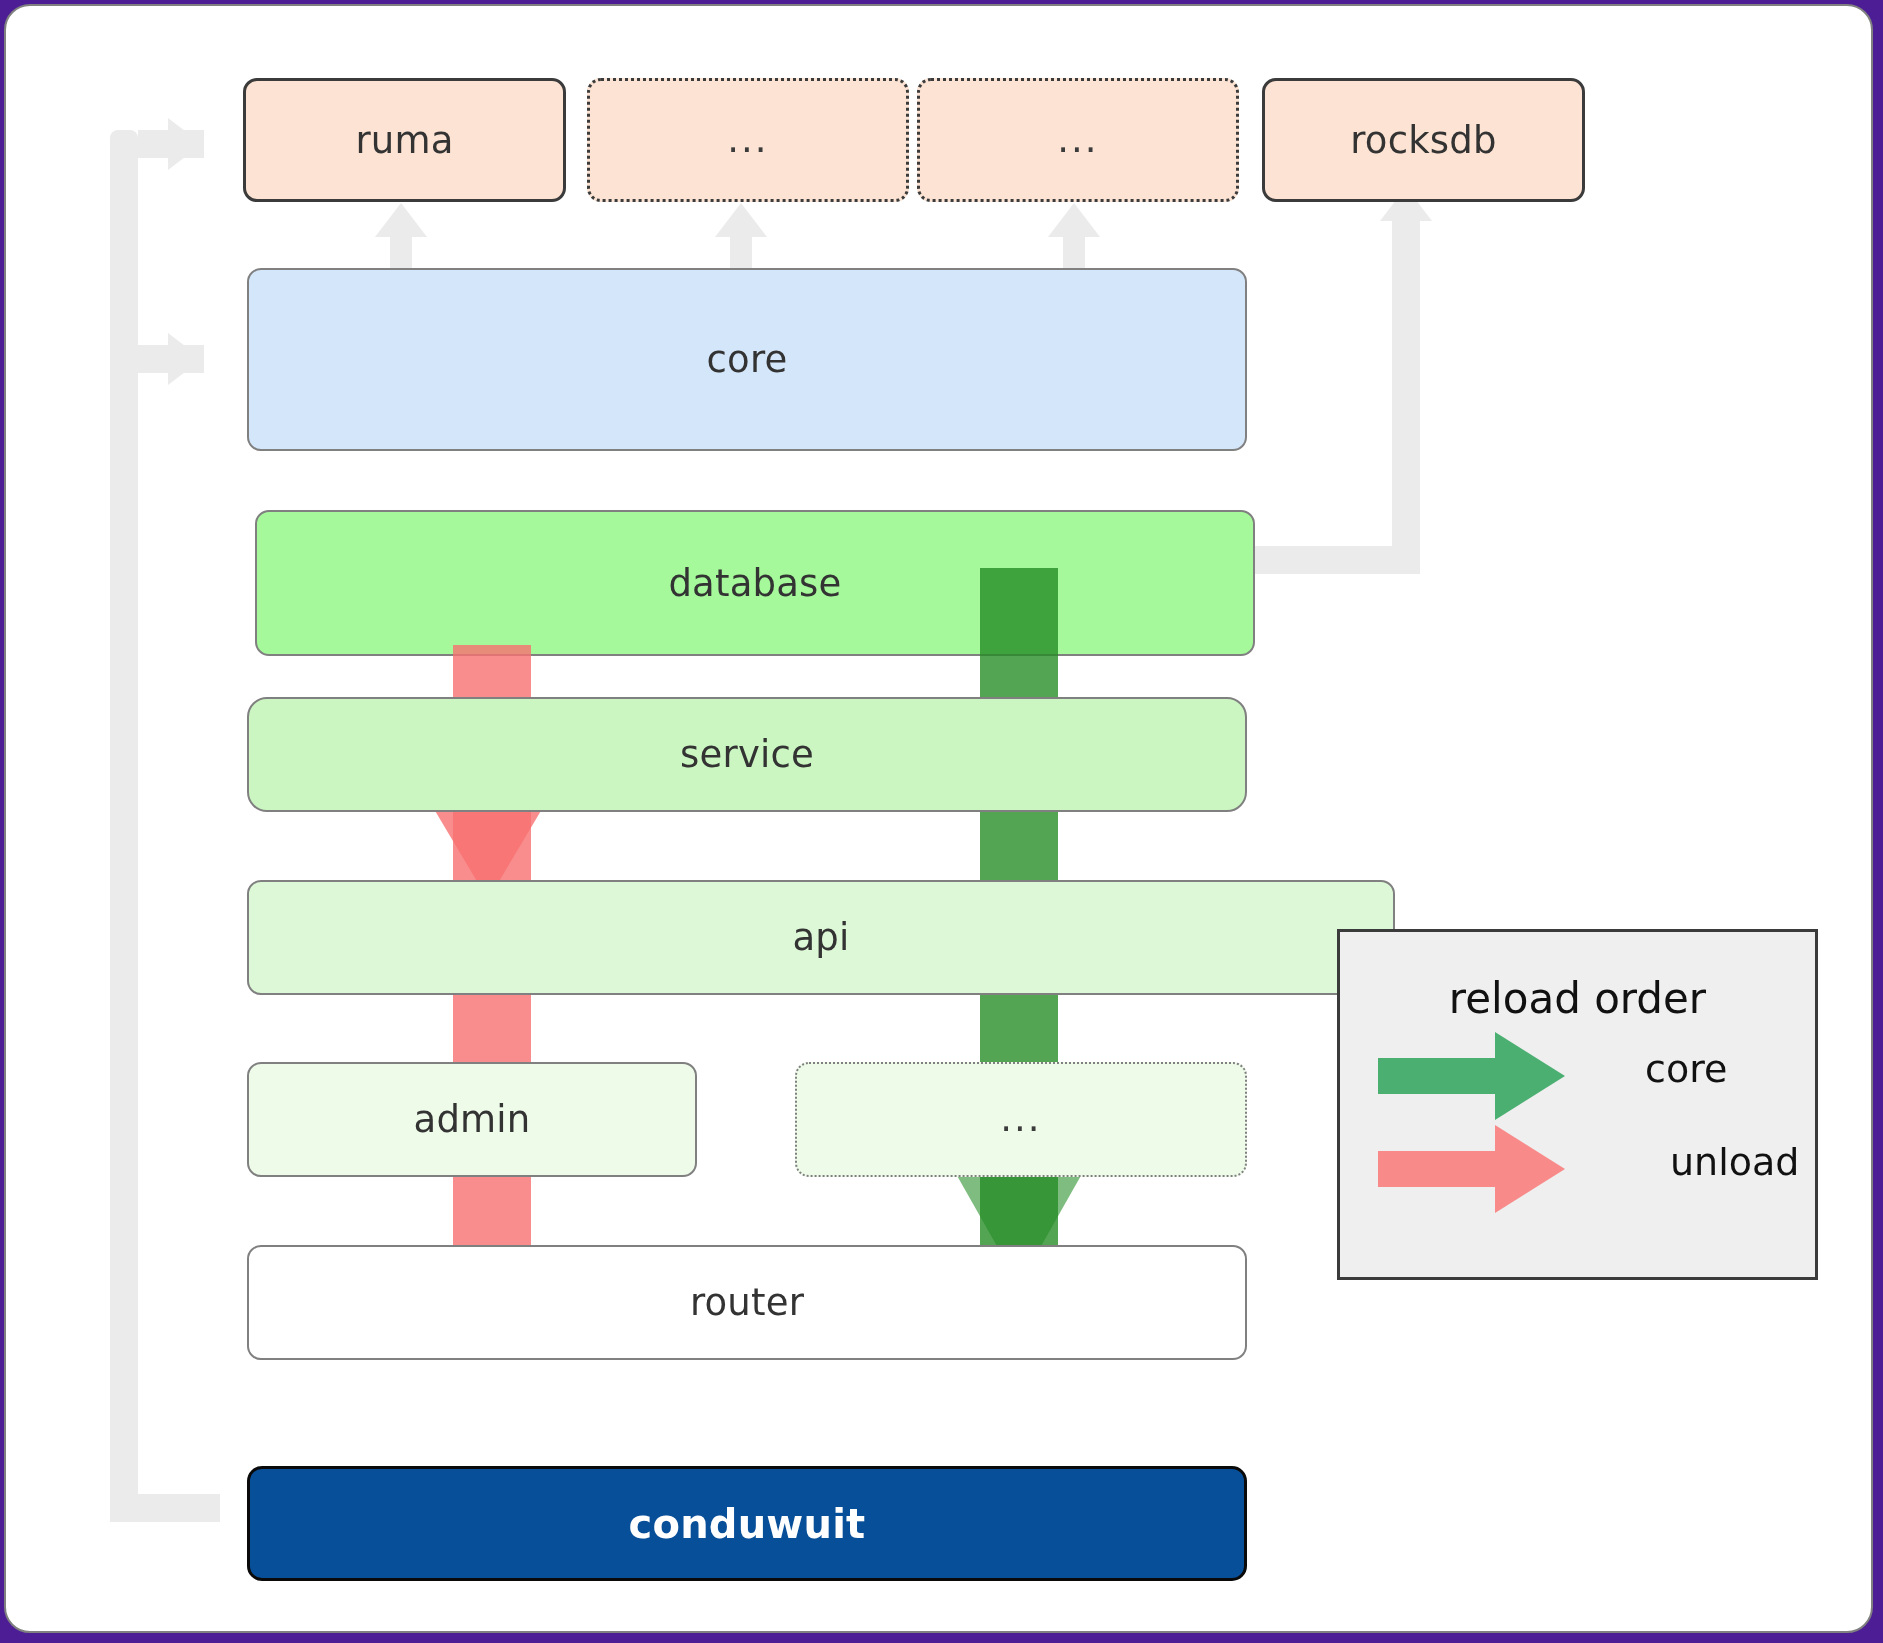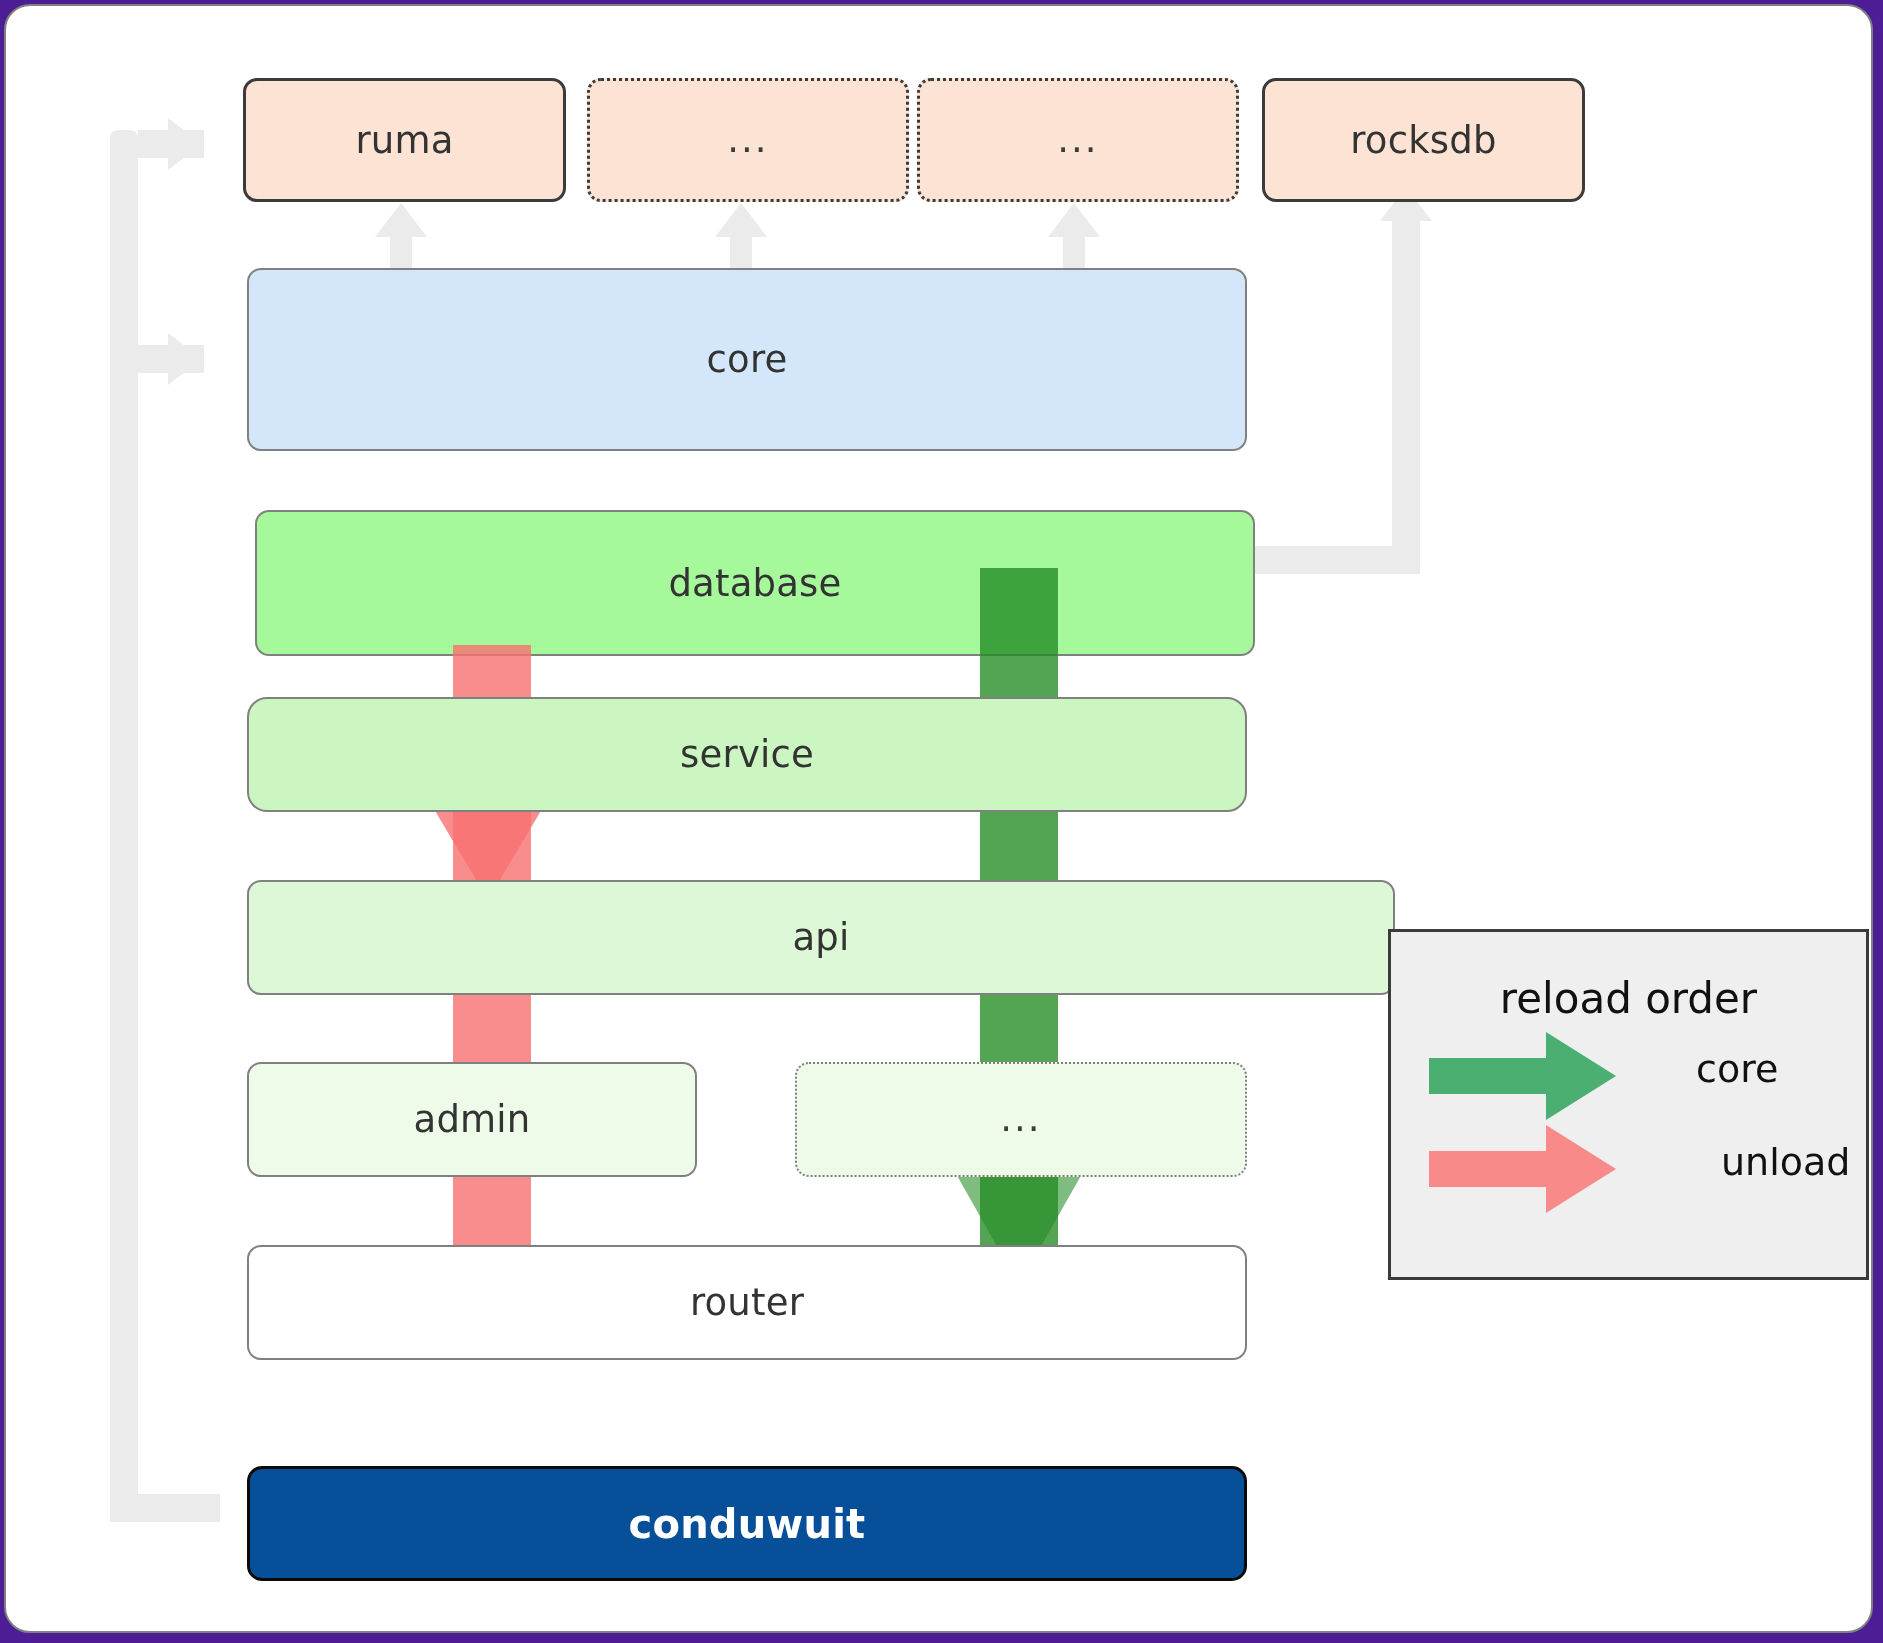--- a/index.html
+++ b/index.html
@@ -251,21 +251,21 @@
   </div>
 
   <div class="node node-router" style="left:247px; top:1245px; width:1000px; height:115px;">
     <span>router</span>
   </div>
 
   <div class="node node-app" style="left:247px; top:1466px; width:1000px; height:115px; font-size:40px;border-radius:15px;">
     <span>conduwuit</span>
   </div>
 
-  <div class="legend" style="left:1388px; top:929px; width:481px; height:351px;">
+  <div class="legend" style="left:1337px; top:929px; width:481px; height:351px;">
     <div class="legend-title">reload order</div>
 
     <div class="lg-shaft" style="left:38px; top:126px; width:150px; background:#4caf72;"></div>
     <div class="lg-head" style="left:155px; top:100px; border-left:70px solid #4caf72;"></div>
     <span class="legend-label" style="left:305px; top:115px;">core</span>
 
     <div class="lg-shaft" style="left:38px; top:219px; width:150px; background:#f88a8a;"></div>
     <div class="lg-head" style="left:155px; top:193px; border-left:70px solid #f88a8a;"></div>
     <span class="legend-label" style="left:305px; top:208px;margin-left:25px;">unload</span>
   </div>

